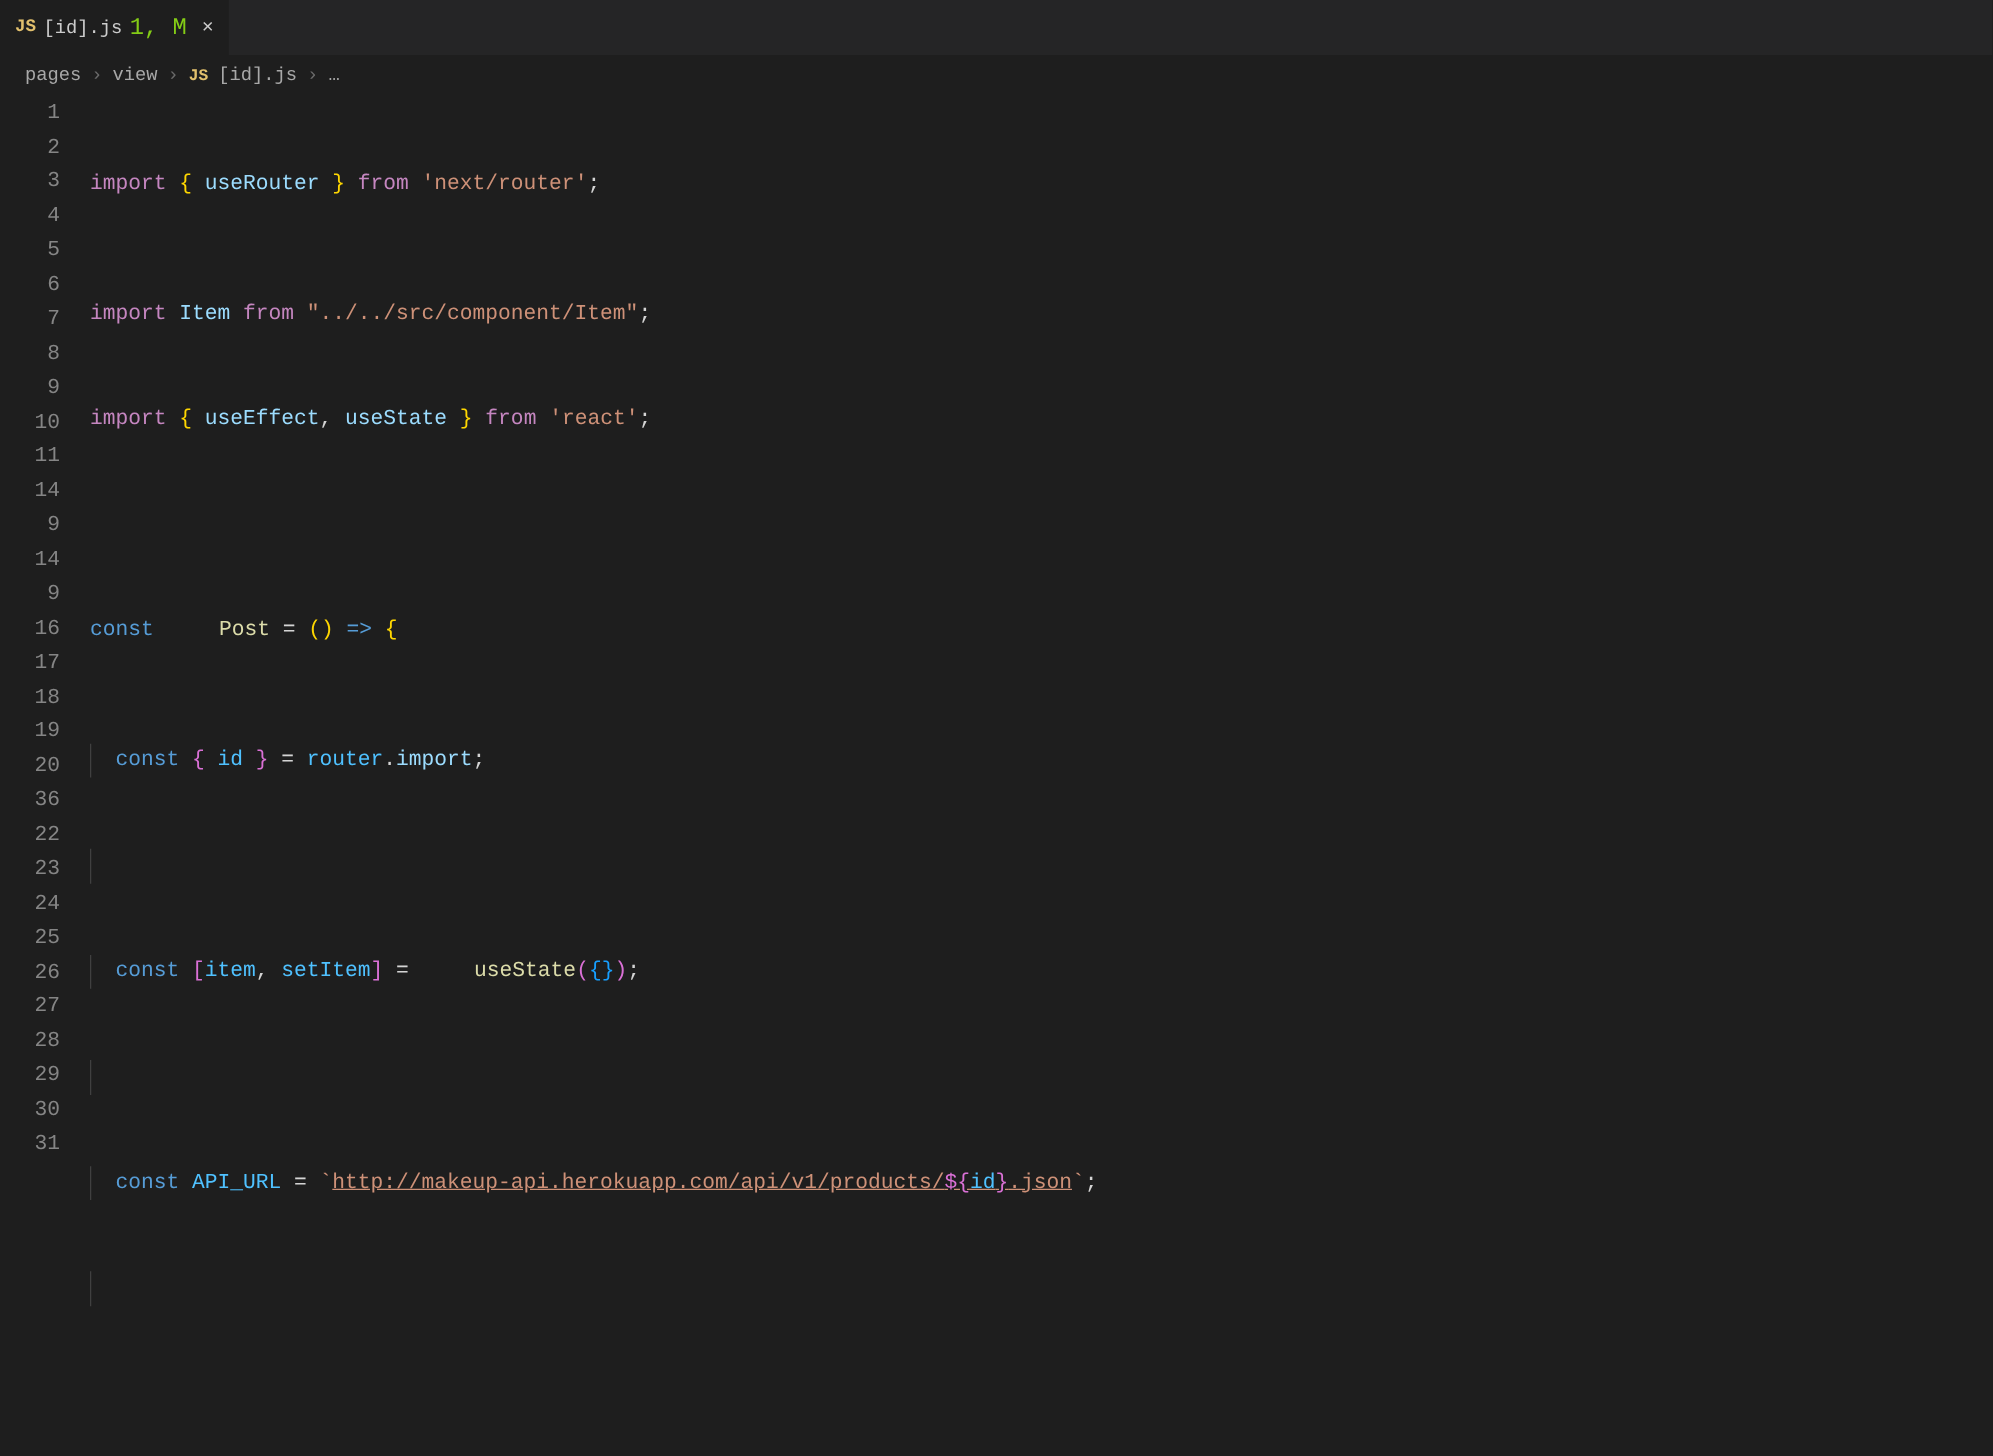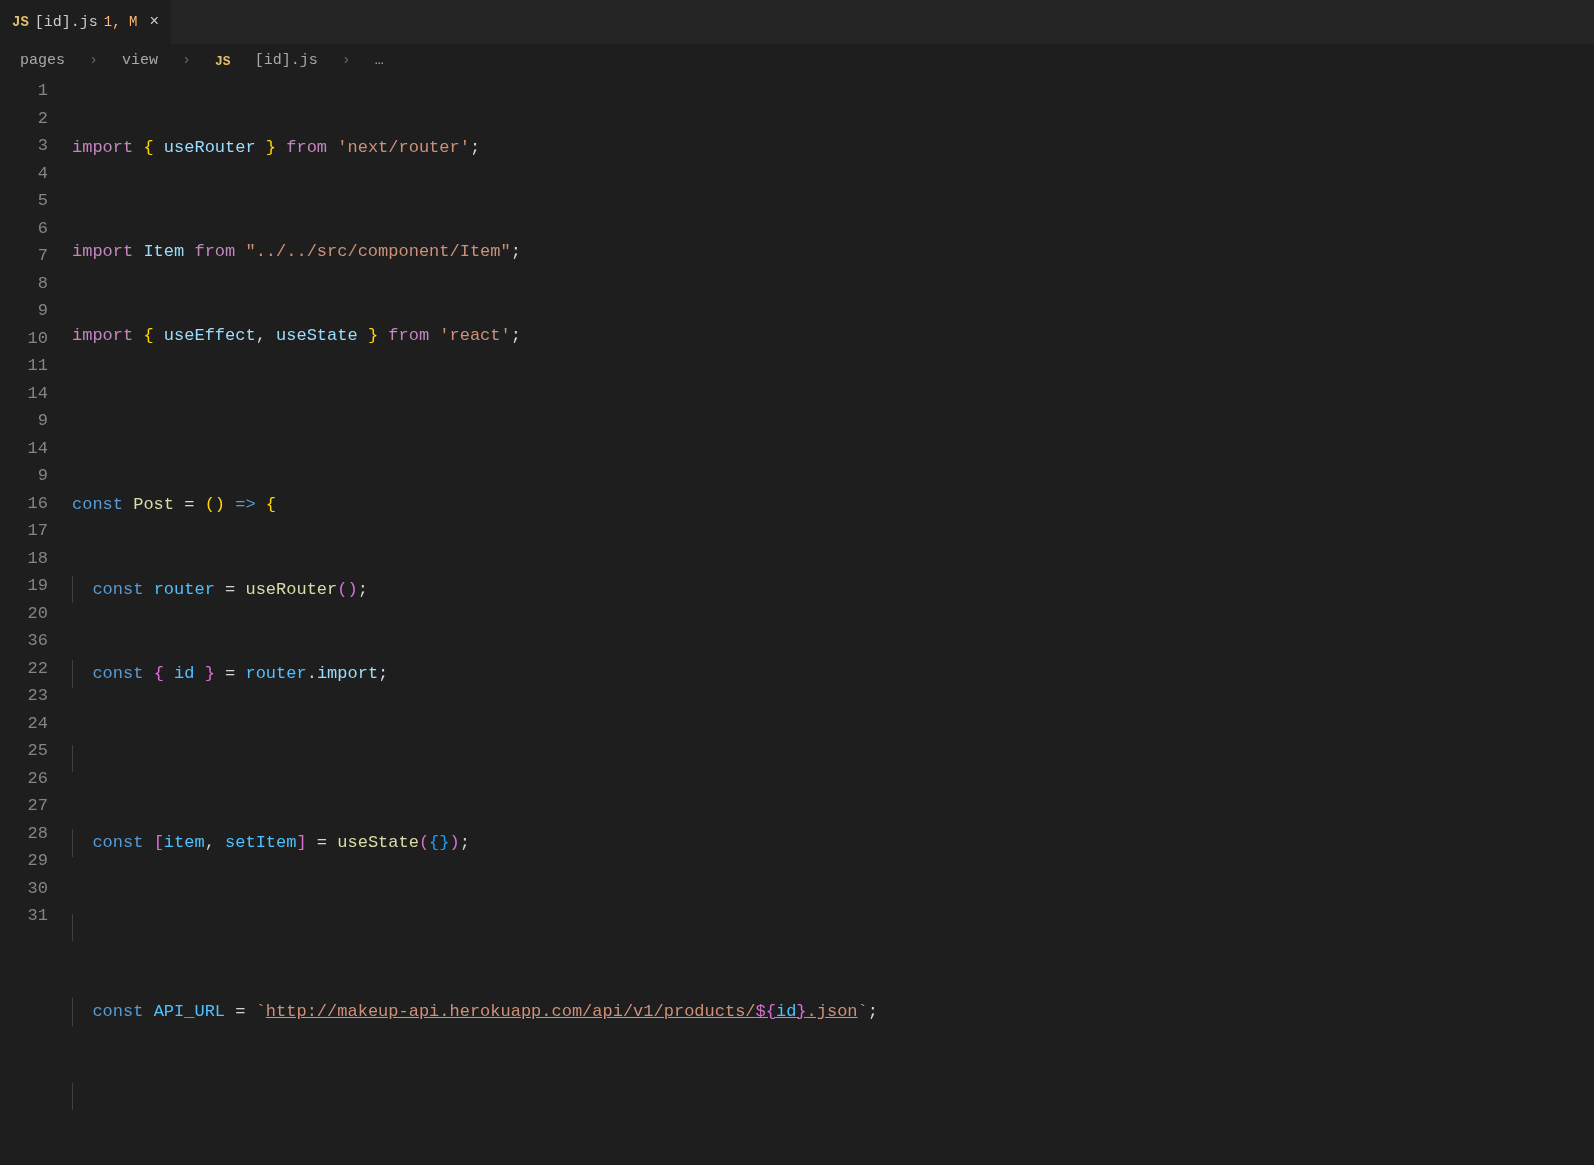--- a/index.html
+++ b/index.html
@@ -26,32 +26,32 @@
     gap: 6px;
     border-right: 1px solid #252526;
     font-size: 15px;
   }
   .tab .js-badge {
     color: #e2c06d;
     font-weight: bold;
     font-size: 14px;
   }
   .tab .tab-name { color: #cccccc; }
-  .tab .tab-status { color: #fdba74; font-size: 14px; }
+  .tab .tab-status { color: #84cc16; font-size: 19px; }
   .tab .close {
     color: #cccccc;
     margin-left: 6px;
     cursor: pointer;
     font-size: 16px;
   }
   .breadcrumbs {
     display: flex;
-    align-items: flex-end;
+    align-items: center;
     padding: 8px 20px 4px 20px;
-    gap: 24px;
+    gap: 8px;
     font-size: 15px;
     color: #a0a0a0;
   }
   .breadcrumbs .sep { color: #6a6a6a; }
   .breadcrumbs .js-badge {
     color: #e2c06d;
     font-weight: bold;
     font-size: 13px;
   }
   .breadcrumbs .crumb { color: #a8a8a8; }
@@ -85,21 +85,21 @@
   .indent-guide {
     position: absolute;
     top: 0;
     bottom: 0;
     border-left: 1px solid #404040;
   }
   
   .kw-import { color: #c586c0; }
   .kw-const  { color: #569cd6; }
   .kw-from   { color: #c586c0; }
-  .fn        { color: #dcdcaa; }
+  .fn        { color: #dcdcaa; margin-left: 42px; }
   .var       { color: #9cdcfe; }
   .const-var { color: #4fc1ff; }
   .str       { color: #ce9178; }
   .punct     { color: #d4d4d4; }
   .brace-y   { color: #ffd700; }
   .brace-p   { color: #da70d6; }
   .brace-b   { color: #179fff; }
   .arrow     { color: #569cd6; }
   .underline { text-decoration: underline; text-decoration-color: #ce9178; margin-top: 21px; }
 </style>
@@ -166,21 +166,20 @@
 
 
     <div class="line"><span class="kw-import">import</span><span> </span><span class="var">Item</span><span class="kw-from"> from </span><span class="str">"../../src/component/Item"</span><span class="punct">;</span></div>
 
     <div class="line"><span class="kw-import">import</span> <span class="brace-y">{ </span><span class="var">useEffect</span><span class="punct">, </span><span class="var">useState</span><span class="brace-y"> }</span><span class="kw-from"> from </span><span class="str">'react'</span><span class="punct">;</span></div>
 
     <div class="line"></div>
 
     <div class="line"><span class="kw-const">const</span><span> </span><span class="fn">Post</span><span class="punct"> = </span><span class="brace-y">()</span><span> </span><span class="arrow">=&gt;</span><span> </span><span class="brace-y">{</span></div>
 
-    <div class="line"><span class="indent-guide" style="left:0"></span>  <span class="kw-const">const</span><span> </span><span class="const-var">router</span><span class="punct"> = </span><span class="fn">useRouter</span><span class="brace-p">()</span><span class="punct">;</span></div>
 
     <div class="line"><span class="indent-guide" style="left:0"></span>  <span class="kw-const">const</span><span> </span><span class="brace-p">{ </span><span class="const-var">id</span><span class="brace-p"> }</span><span class="punct"> = </span><span class="const-var">router</span><span class="punct">.</span><span class="var">import</span><span class="punct">;</span></div>
 
     <div class="line"><span class="indent-guide" style="left:0"></span></div>
 
     <div class="line"><span class="indent-guide" style="left:0"></span>  <span class="kw-const">const</span><span> </span><span class="brace-p">[</span><span class="const-var">item</span><span class="punct">, </span><span class="const-var">setItem</span><span class="brace-p">]</span><span class="punct"> = </span><span class="fn">useState</span><span class="brace-p">(</span><span class="brace-b">{}</span><span class="brace-p">)</span><span class="punct">;</span></div>
 
     <div class="line"><span class="indent-guide" style="left:0"></span></div>
 
     <div class="line"><span class="indent-guide" style="left:0"></span>  <span class="kw-const">const</span><span> </span><span class="const-var">API_URL</span><span class="punct"> = </span><span class="str">`</span><span class="str underline">http://makeup-api.herokuapp.com/api/v1/products/</span><span class="brace-p underline">${</span><span class="const-var underline">id</span><span class="brace-p underline">}</span><span class="str underline">.json</span><span class="str">`</span><span class="punct">;</span></div>

